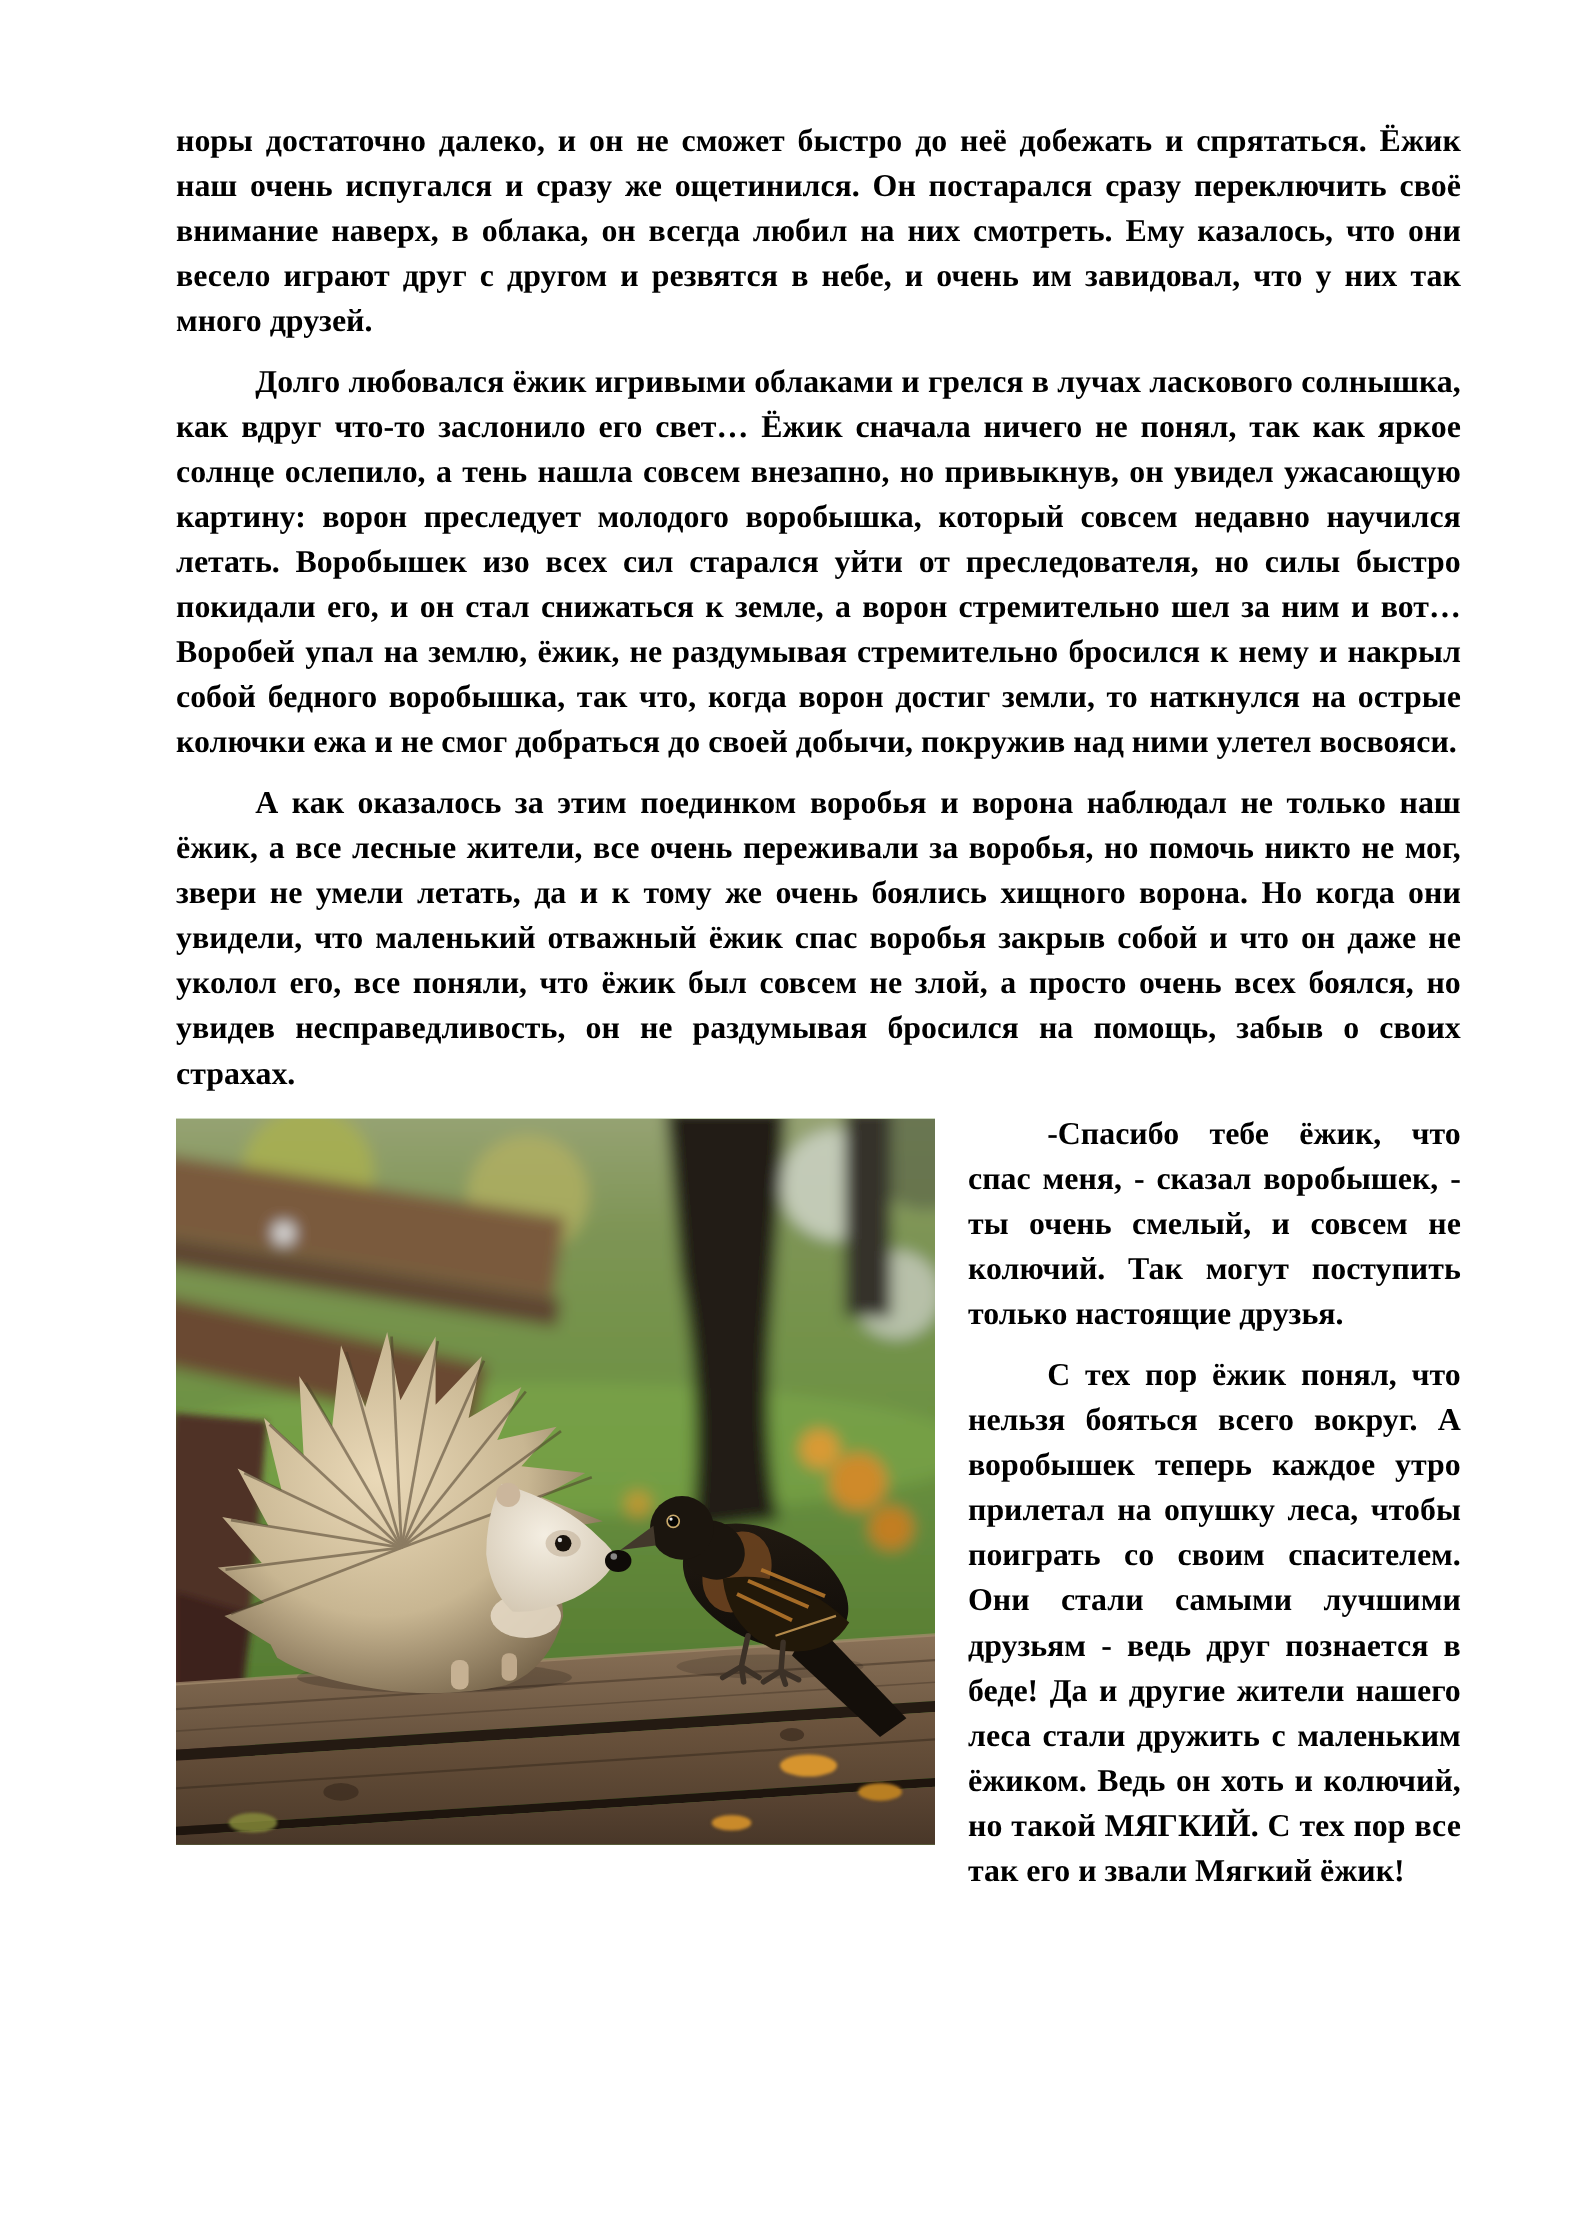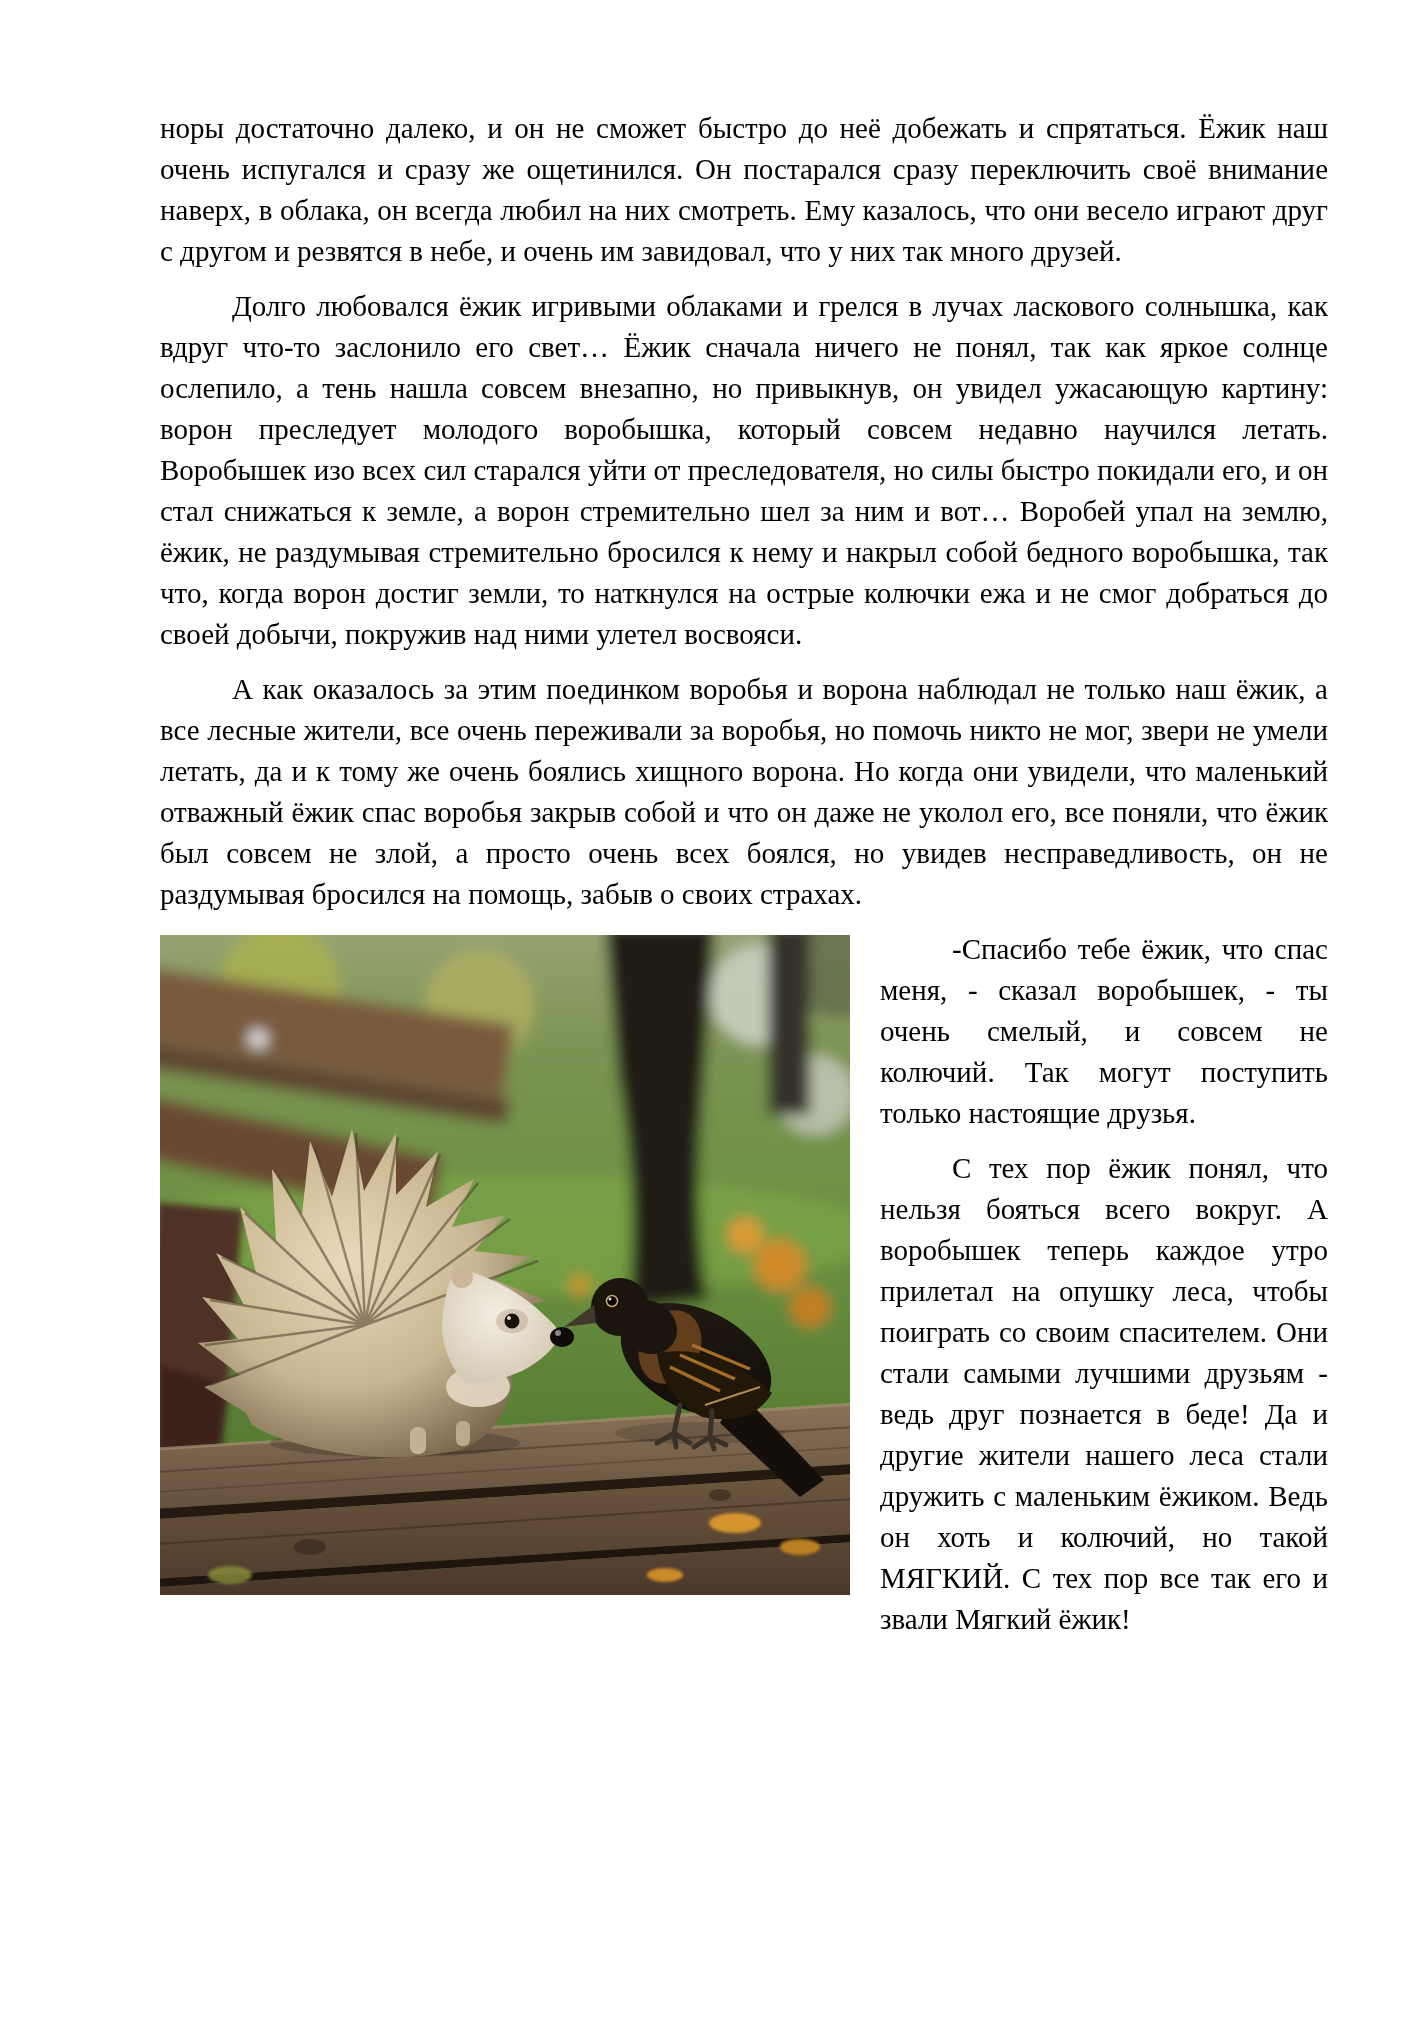--- a/index.html
+++ b/index.html
@@ -12,20 +12,21 @@
     overflow: hidden;
     font-family: "Liberation Serif", "DejaVu Serif", serif;
     font-size: 29px;
     line-height: 41px;
     color: #000000;
     padding: 108px 100px 0 160px;
   }
   .page p {
     text-align: justify;
     margin-bottom: 14px;
+    font-weight: bold;
   }
   .page p.indent { text-indent: 72px; }
   .photo {
     float: left;
     width: 690px;
     height: 660px;
     margin: 6px 30px 10px 0;
     overflow: hidden;
     background: #6a9140;
   }

